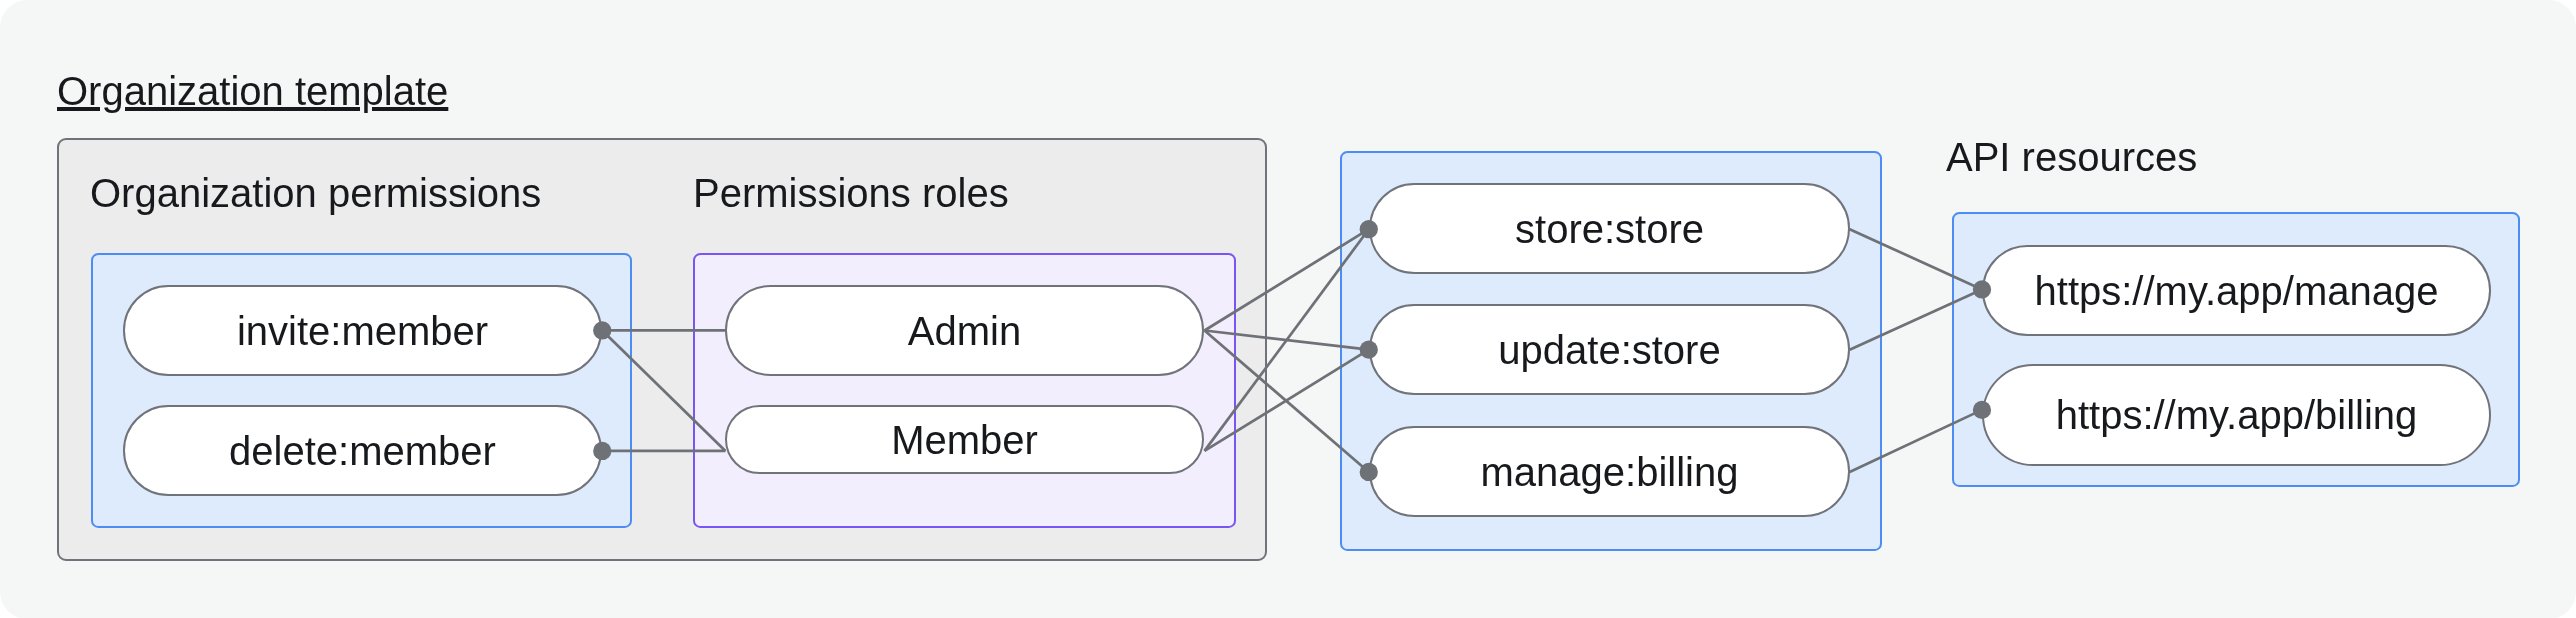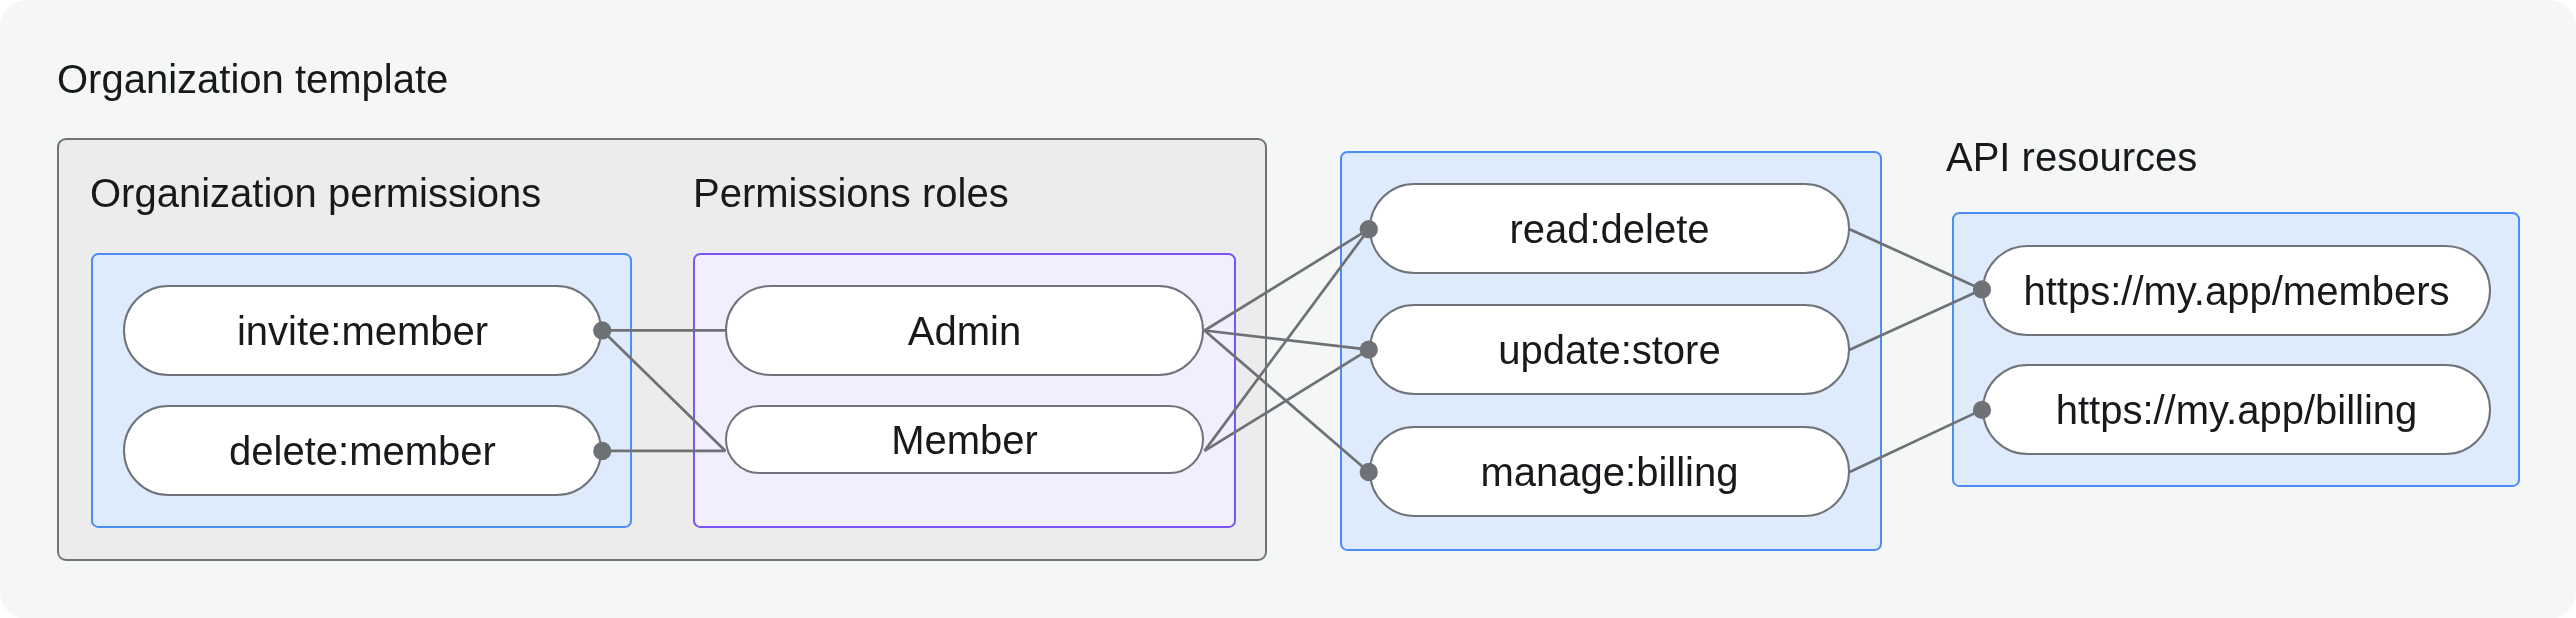--- a/index.html
+++ b/index.html
@@ -44,41 +44,41 @@
     background: var(--pill-bg, #ffffff);
     border: 2.7px solid var(--pill-border, #70747a);
     border-radius: 912px;
     display: flex; align-items: center; justify-content: center;
     font-size: 40px;
     line-height: 1;
     color: var(--text, #17191c);
     white-space: nowrap;
   }
   
-  .h-org-template  { left: 57px;   top: 59px;  }
+  .h-org-template  { left: 57px;   top: 71px; text-decoration: underline;  }
   .h-org-perms     { left: 90px;   top: 173px; }
   .h-org-roles     { left: 693px;  top: 173px; }
   .h-permissions   { left: 1338px; top: 80px;  }
   .h-api-resources { left: 1946px; top: 137px; }
   
   .b-template { left: 57px;   top: 138px; width: 1210px; height: 423px; }
   .b-orgperms { left: 91px;  top: 253px; width: 541px;  height: 275px; }
   .b-orgroles { left: 693px;  top: 253px; width: 543px;  height: 275px; }
   .b-perms    { left: 1340px; top: 151px; width: 542px;  height: 400px; }
   .b-api      { left: 1952px; top: 212px; width: 568px;  height: 275px; }
   
   .p-invite  { left: 123px;  top: 285px; width: 479px; height: 91px; text-align: center; }
   .p-delete  { left: 123px;  top: 405px; width: 479px; height: 91px; text-align: center; }
   .p-admin   { left: 725px;  top: 285px; width: 479px; height: 91px; }
   .p-member  { left: 725px;  top: 405px; width: 479px; height: 69px; }
   .p-read    { left: 1369px; top: 183px; width: 481px; height: 91px; }
   .p-update  { left: 1369px; top: 304px; width: 481px; height: 91px; }
   .p-manage  { left: 1369px; top: 426px; width: 481px; height: 91px; }
   .p-members { left: 1982px; top: 245px; width: 509px; height: 91px; }
-  .p-billing { left: 1982px; top: 364px; width: 509px; height: 91px; }
+  .p-billing { left: 1982px; top: 364px; width: 509px; height: 102px; }
   .wires {
     position: absolute; left: 0; top: 0;
     width: 2576px; height: 619px;
     pointer-events: none;
   }
 </style>
 </head>
 <body>
 
 <div class="canvas">
@@ -91,24 +91,24 @@
 
   <div class="heading h-org-template">Organization template</div>
   <div class="heading h-org-perms">Organization permissions</div>
   <div class="heading h-org-roles">Permissions roles</div>
   <div class="heading h-api-resources">API resources</div>
 
   <div class="pill p-invite">invite:member</div>
   <div class="pill p-delete">delete:member</div>
   <div class="pill p-admin">Admin</div>
   <div class="pill p-member">Member</div>
-  <div class="pill p-read">read:delete</div>
+  <div class="pill p-read">store:store</div>
   <div class="pill p-update">update:store</div>
   <div class="pill p-manage">manage:billing</div>
-  <div class="pill p-members">https://my.app/members</div>
+  <div class="pill p-members">https://my.app/manage</div>
   <div class="pill p-billing">https://my.app/billing</div>
 
   <svg class="wires" viewBox="0 0 2823 678" xmlns="http://www.w3.org/2000/svg">
       <line x1="660" y1="362" x2="795" y2="362" stroke="#6e7276" stroke-width="3"></line>
       <line x1="660" y1="362" x2="795" y2="494" stroke="#6e7276" stroke-width="3"></line>
       <line x1="660" y1="494" x2="795" y2="494" stroke="#6e7276" stroke-width="3"></line>
       <line x1="1320" y1="362" x2="1500" y2="251" stroke="#6e7276" stroke-width="3"></line>
       <line x1="1320" y1="362" x2="1500" y2="383" stroke="#6e7276" stroke-width="3"></line>
       <line x1="1320" y1="362" x2="1500" y2="517" stroke="#6e7276" stroke-width="3"></line>
       <line x1="1320" y1="494" x2="1500" y2="251" stroke="#6e7276" stroke-width="3"></line>

